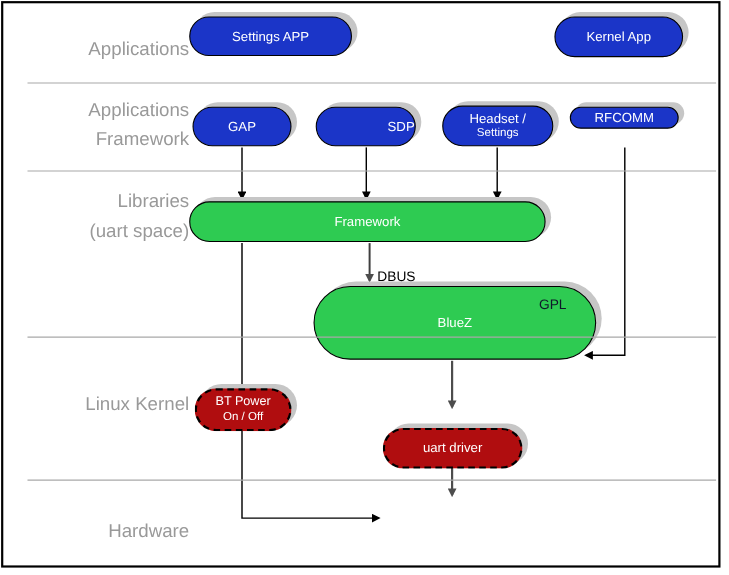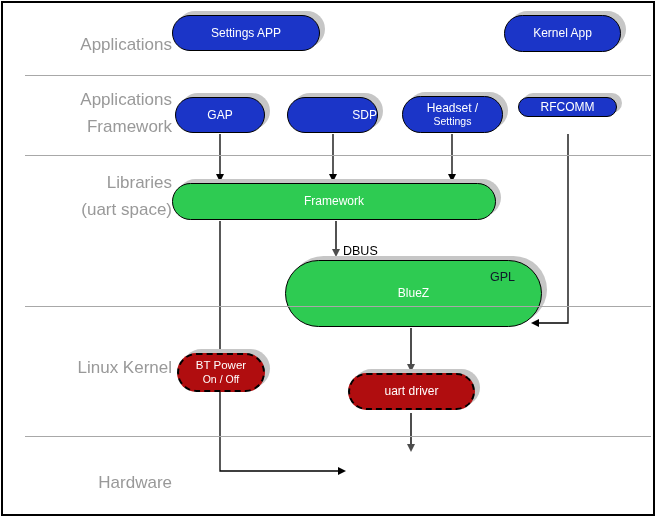--- a/index.html
+++ b/index.html
@@ -81,21 +81,21 @@
 
   #node-settings-app { left: 172px; top: 15px;  width: 148px; height: 36px; }
   #node-phone-app    { left: 504px; top: 15px;  width: 117px; height: 37px; }
   #node-gap          { left: 175px; top: 97px;  width: 90px;  height: 36px; }
   #node-sdp          { left: 287px; top: 97px;  width: 91px;  height: 36px; align-items: flex-end; }
   #node-headset      { left: 402px; top: 96px;  width: 101px; height: 37px; }
   #node-rfcomm       { left: 518px; top: 97px;  width: 99px;  height: 20px; }
   #node-framework    { left: 172px; top: 183px; width: 324px; height: 37px; }
   #node-bluez        { left: 285px; top: 260px; width: 257px; height: 67px; }
   #node-bt-power     { left: 177px; top: 353px; width: 88px;  height: 39px; font-size: 11.5px; }
-  #node-uart         { left: 348px; top: 373px; width: 127px; height: 37px; }
+  #node-uart         { left: 348px; top: 389px; width: 127px; height: 37px; }
   #node-chipset      { left: 350px; top: 455px; width: 123px; height: 34px; line-height: 1.25; }
 
   .license-badge {
     position: absolute;
     top: 9px; right: 26px;
     color: #0f172a;
     font-size: 12.5px;
   }
   #edge-label-dbus {
     position: absolute;

